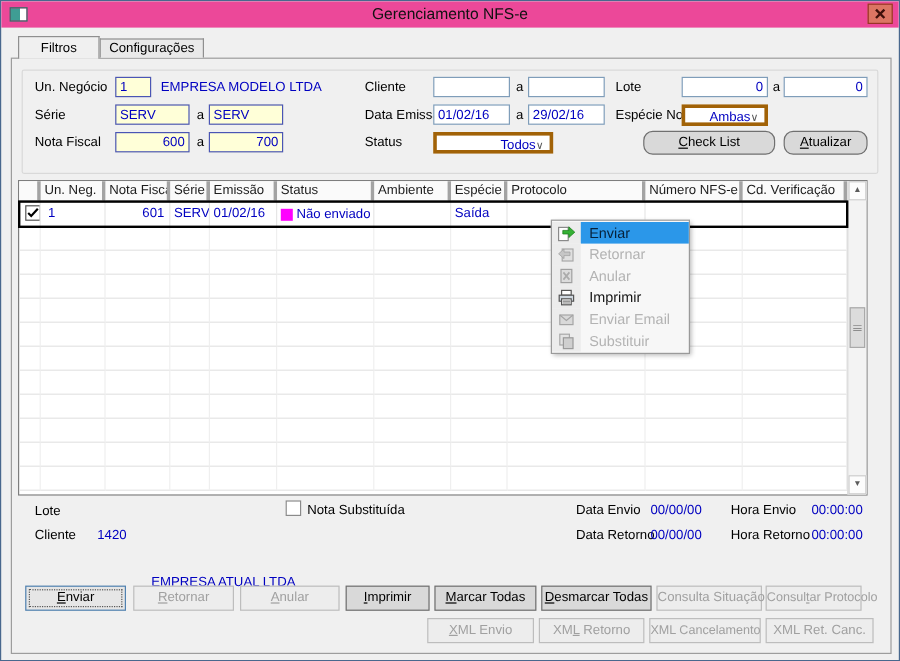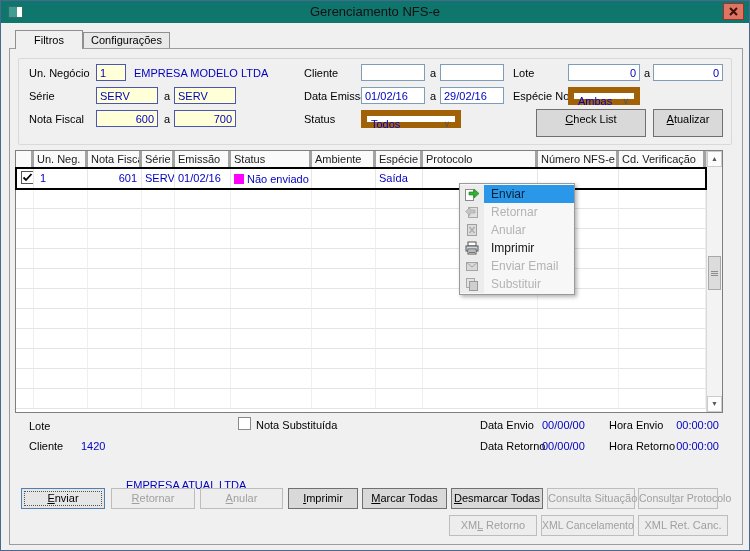--- a/index.html
+++ b/index.html
@@ -3,46 +3,46 @@
 <meta charset="utf-8">
 <style>
   html,body{margin:0;padding:0;background:#d8d8d8;}
   *{box-sizing:border-box;}
   .window{
     position:relative;width:750px;height:551px;background:#f0f0f0;
     border:1px solid #49688e;overflow:hidden;
     font-family:"Liberation Sans","DejaVu Sans",sans-serif;font-size:11px;color:#000;
   }
   
-  .titlebar{position:absolute;left:0;top:0;width:100%;height:22px;background:#0f766e;}
+  .titlebar{position:absolute;left:0;top:0;width:100%;height:22px;background:#ec4899;}
   .title-icon{position:absolute;left:7px;top:5px;width:15px;height:12px;border:1px solid #2f6e67;
     background:linear-gradient(to right,#3f9d94 0 58%,#ffffff 58%);}
   .title-text{position:absolute;left:0;right:0;top:3px;text-align:center;font-size:13px;color:#111;}
   .close-btn{position:absolute;right:5px;top:2px;width:21px;height:17px;background:#dc7563;
     border:1px solid #993326;display:flex;align-items:center;justify-content:center;cursor:pointer;}
   
   .tab{position:absolute;text-align:center;border:1px solid #8f8f8f;border-bottom:none;z-index:3;}
   .tab.active{left:14px;top:29px;width:68px;height:19px;background:#f0f0f0;line-height:19px;}
   .tab.inactive{left:82px;top:31px;width:87px;height:16px;background:#e9e9e9;line-height:15px;z-index:1;}
   .tab-panel{position:absolute;left:8px;top:47px;width:734px;height:497px;border:1px solid #9d9d9d;background:#f0f0f0;}
   .groupbox{position:absolute;left:17px;top:57px;width:714px;height:87px;border:1px solid #d9d9d9;border-radius:2px;}
   
   .lbl{position:absolute;white-space:nowrap;}
   .blue{color:#0000c0;}
   .inp{position:absolute;height:17px;border:1px solid #7f9db9;background:#fff;
     font-family:inherit;font-size:11px;color:#0000c0;padding:0 3px;}
   .inp.yellow{background:#ffffd8;border-color:#4a55b5;}
   .inp.right{text-align:right;}
-  .sel{position:absolute;height:18px;border:6px solid #a16207;background:#fff;
-    color:#0000c0;line-height:16px;padding-left:4px;cursor:default;}
+  .sel{position:absolute;height:18px;border:3px solid #a16207;background:#fff;
+    color:#0000c0;line-height:16px;padding-left:12px;cursor:default;text-align:right;}
   .sel .chev{float:right;color:#555;margin-right:5px;font-size:9px;}
   .sel .chev::before{content:"\2228";}
   .btn{position:absolute;height:21px;background:#d9d9d9;border:1px solid #707070;
     font-size:11px;color:#000;text-align:center;line-height:19px;cursor:pointer;white-space:nowrap;}
-  .btn.small{height:28px;line-height:18px;}
+  .btn.small{height:20px;line-height:18px;border-radius:8px;}
   .btn.disabled{background:#ededed;border-color:#bdbdbd;color:#a0a0a0;cursor:default;}
   .btn.focused{background:#e6e6e6;border:1px solid #4f81b0;outline:1px dotted #555;outline-offset:-4px;}
   
   .table{position:absolute;left:14px;top:149px;width:708px;height:263px;border:1px solid #7e7e7e;background:#fff;}
   .grid{display:grid;grid-template-columns:18px 54px 54px 33px 56px 81px 64px 47px 115px 81px 87px;width:690px;}
   .hcell{height:17px;line-height:16px;background:#fafafa;border-right:3px solid #a3a3a3;
     border-bottom:1px solid #b2b2b2;padding-left:3px;font-size:11px;color:#1c1c1c;overflow:hidden;white-space:nowrap;}
   .trow{outline:2px solid #000;outline-offset:-1px;position:relative;z-index:2;background:#fff;}
   .tcell{height:21px;line-height:20px;border-right:1px solid #e6e6e6;color:#0000c0;
     padding-left:3px;overflow:hidden;white-space:nowrap;}
@@ -406,17 +406,18 @@
 
   <div class="btn focused" style="left:20px;top:487px;width:84px;"><u>E</u>nviar</div>
   <div class="btn disabled" style="left:110px;top:487px;width:84px;"><u>R</u>etornar</div>
   <div class="btn disabled" style="left:199px;top:487px;width:83px;"><u>A</u>nular</div>
   <div class="btn" style="left:287px;top:487px;width:70px;"><u>I</u>mprimir</div>
   <div class="btn" style="left:361px;top:487px;width:85px;"><u>M</u>arcar Todas</div>
   <div class="btn" style="left:450px;top:487px;width:92px;"><u>D</u>esmarcar Todas</div>
   <div class="btn disabled" style="left:546px;top:487px;width:88px;">Consulta Situação</div>
   <div class="btn disabled" style="left:637px;top:487px;width:80px;font-size:10.5px;">Consul<u>t</u>ar Protocolo</div>
 
+  <div class="btn disabled" style="left:355px;top:514px;width:89px;"><u>X</u>ML Envio</div>
   <div class="btn disabled" style="left:448px;top:514px;width:88px;">XM<u>L</u> Retorno</div>
   <div class="btn disabled" style="left:540px;top:514px;width:93px;font-size:10.5px;">XML Cancelamento</div>
   <div class="btn disabled" style="left:637px;top:514px;width:90px;">XML Ret. Canc.</div>
 
 </div>
 
 </body></html>

